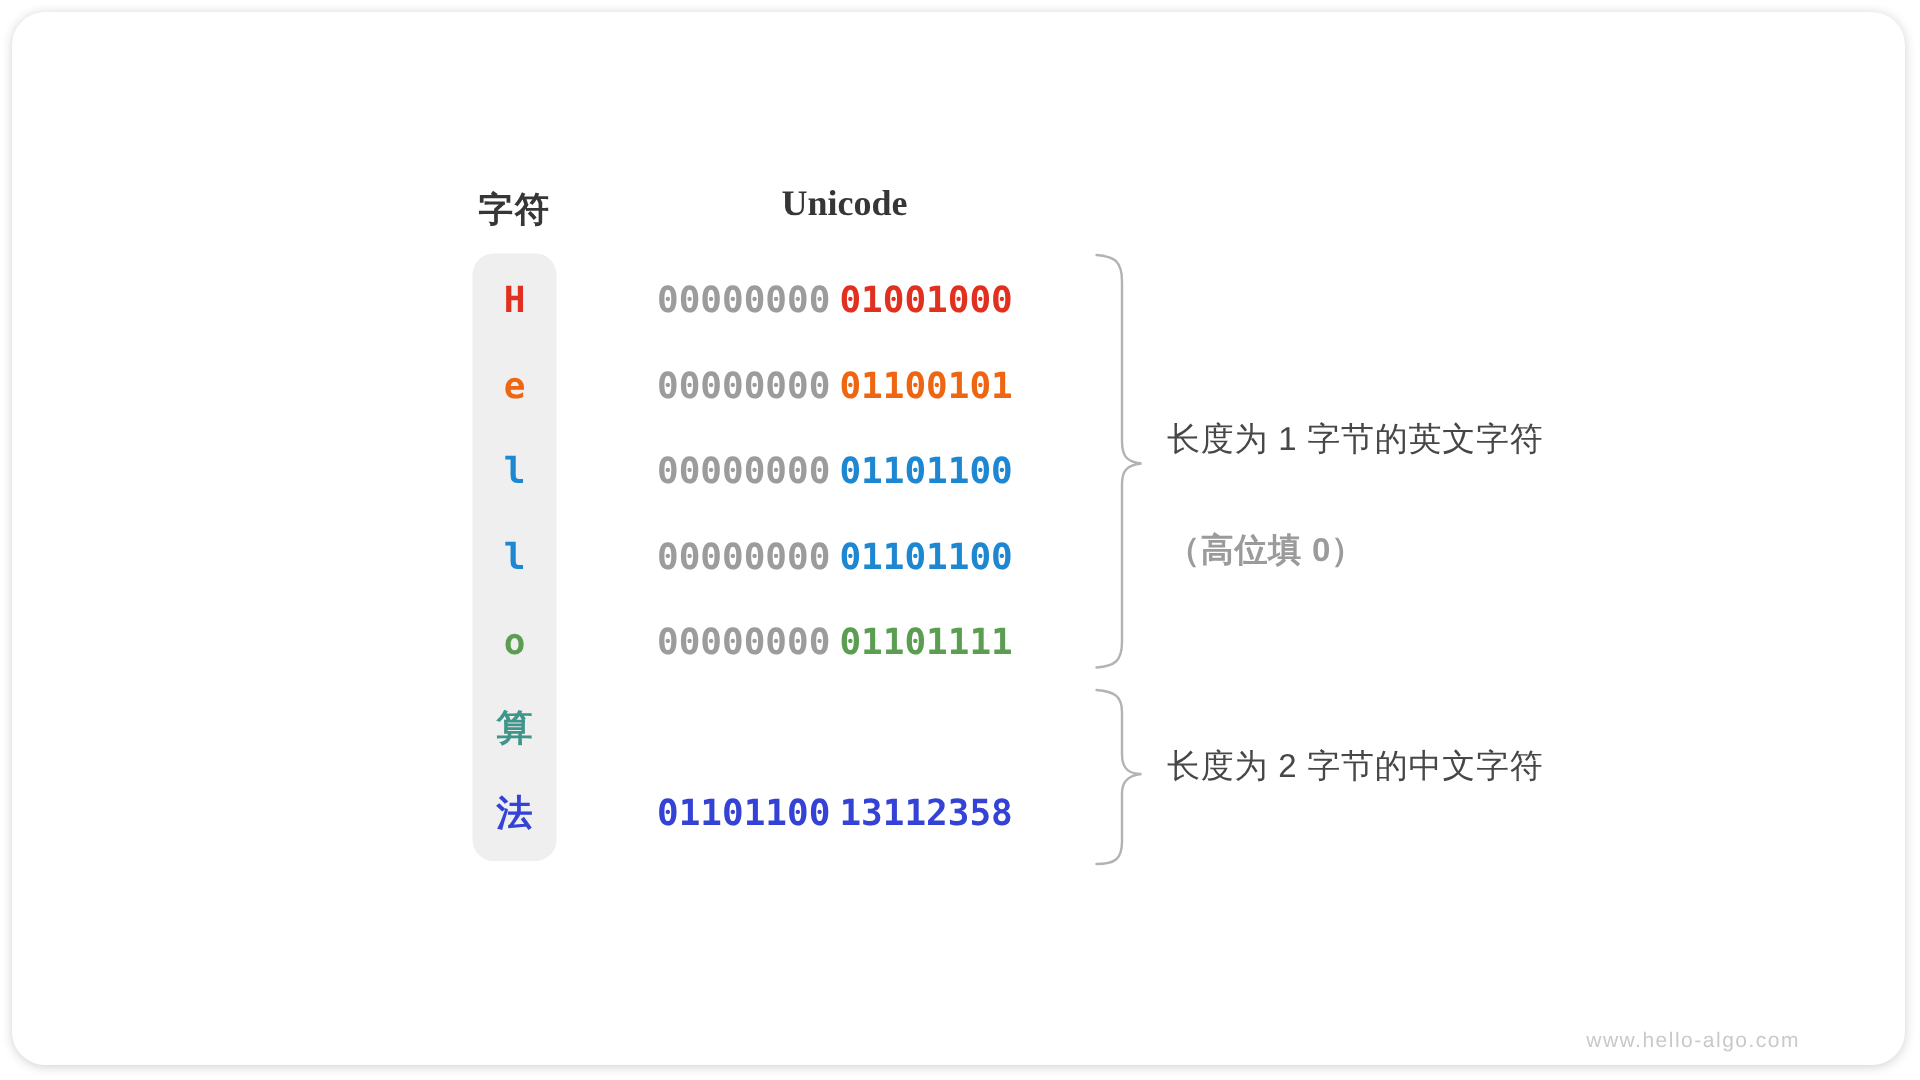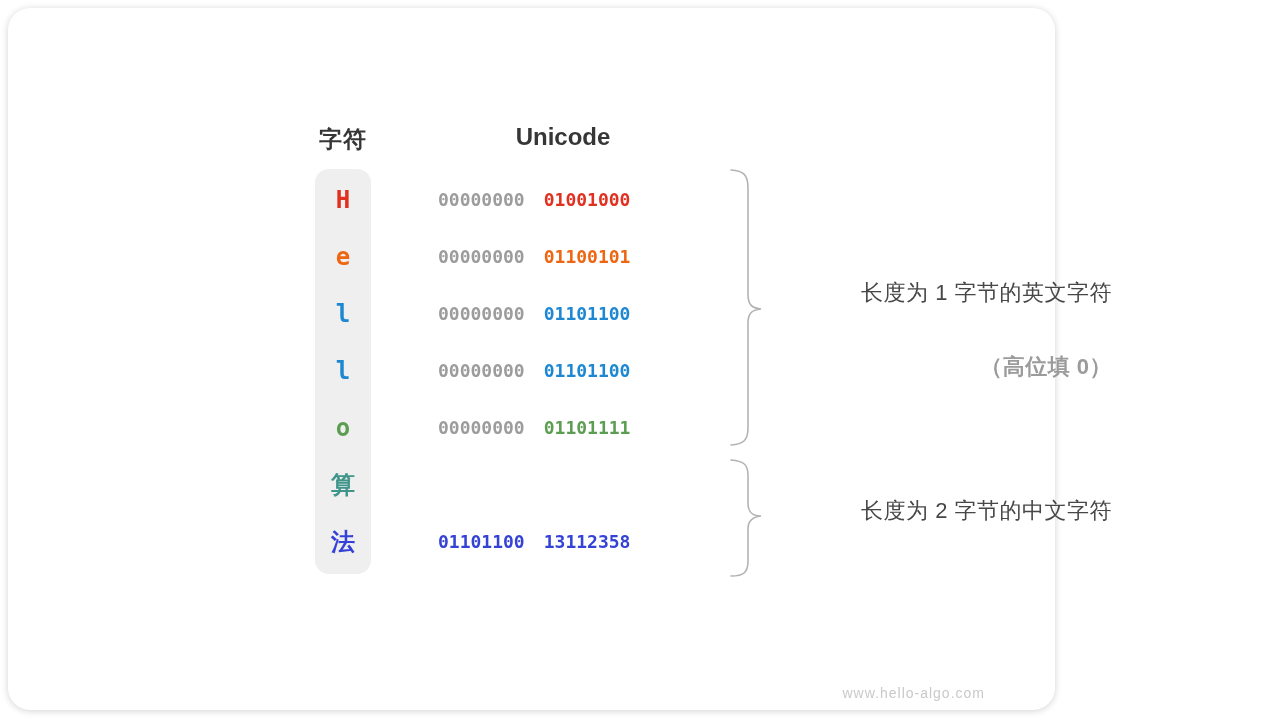--- a/index.html
+++ b/index.html
@@ -7,43 +7,42 @@
     padding: 0;
     width: 1280px;
     height: 720px;
     background: #ffffff;
     font-family: "Liberation Sans", sans-serif;
     overflow: hidden;
   }
   .card {
     position: absolute;
     left: 8px; top: 8px;
-    width: 1034px; height: 702px;
+    width: 1262px; height: 702px;
     background: #ffffff;
     border-radius: 22px;
     box-shadow: 0 1px 7px rgba(0,0,0,0.18);
-    padding-left: 13px;
   }
   .hdr {
     position: absolute;
     font-weight: bold;
     color: var(--heading);
   }
   .hdr-char {
     left: 299px; top: 116px;
     width: 72px;
     text-align: center;
     font-size: 23px;
     letter-spacing: 1px;
   }
   .hdr-unicode {
     left: 430px; top: 115px;
     width: 250px;
     text-align: center;
-    font-family: Liberation Sans, sans-serif;
+    font-family: Liberation Serif, serif;
     font-size: 24px;
   }
   .char-col-bg {
     position: absolute;
     left: 307px; top: 161px;
     width: 56px; height: 405px;
     background: var(--char-bg);
     border-radius: 14px;
   }
   .rows {
@@ -58,43 +57,43 @@
   .cell-char {
     width: 56px;
     text-align: center;
     font-family: "DejaVu Sans Mono", sans-serif;
     font-weight: bold;
     font-size: 24px;
   }
   .binary {
     margin-left: 67px;
     display: flex;
-    gap: 19px;
+    gap: 6px;
     font-family: "DejaVu Sans Mono", monospace;
     font-weight: bold;
-    font-size: 18px;
+    font-size: 24px;
     white-space: pre;
   }
   [data-color="red"]    { color: var(--red); }
   [data-color="orange"] { color: var(--orange); }
   [data-color="blue"]   { color: var(--blue); }
   [data-color="green"]  { color: var(--green); }
   [data-color="teal"]   { color: var(--teal); }
   [data-color="indigo"] { color: var(--indigo); }
   [data-color="gray"]   { color: var(--gray); }
   .braces-svg {
     position: absolute;
     left: 0; top: 0;
     pointer-events: none;
   }
   .ann {
     position: absolute;
     left: 770px;
     width: 334px;
-    text-align: right;
+    text-align: left;
     font-size: 22px;
     color: var(--annotation);
     letter-spacing: 0.5px;
   }
   .ann-line1 { top: 270px; }
   .ann-line2 {
     top: 306px;
     color: var(--annotation-muted);
     font-weight: bold;
     margin-top: 38px;

